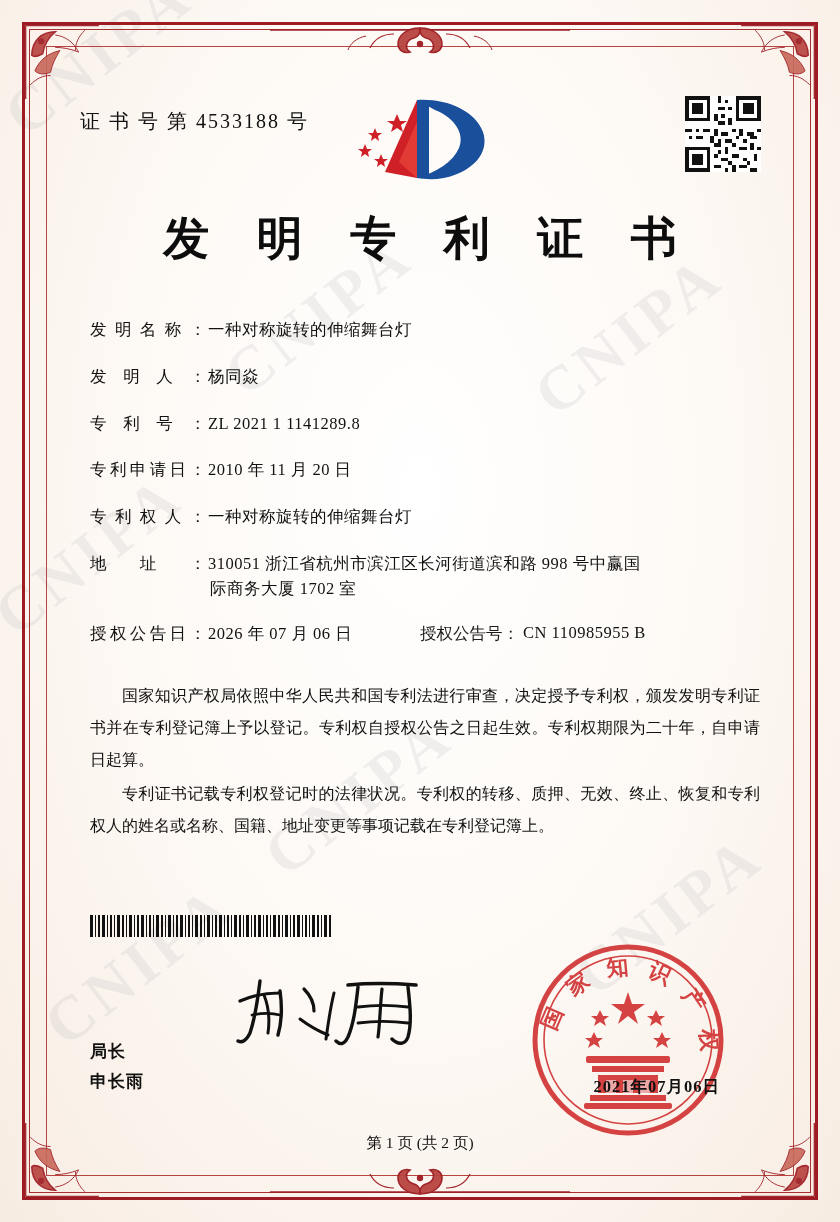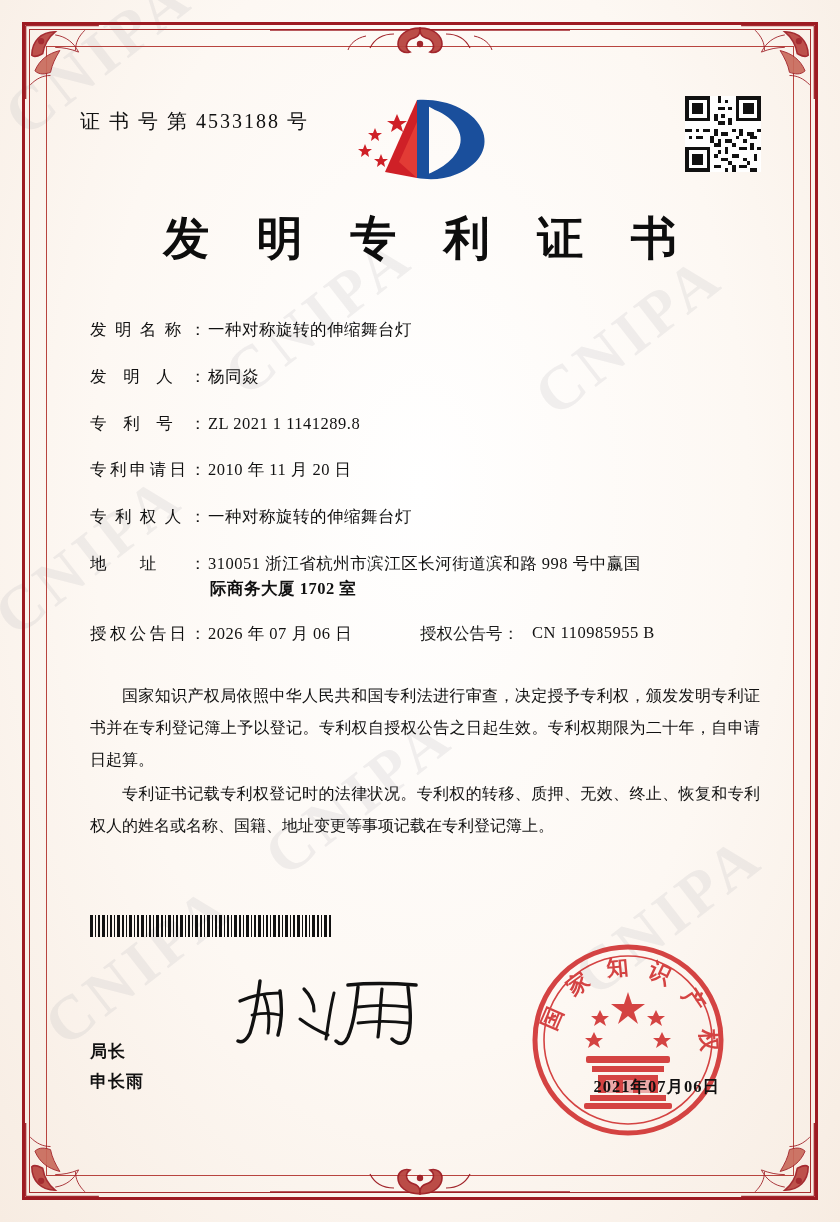--- a/index.html
+++ b/index.html
@@ -177,32 +177,32 @@
   .field-label.tight { letter-spacing: 0; }
   .field-colon {
     flex: 0 0 auto;
     padding: 0 2px 0 0;
   }
   .field-value {
     flex: 1;
     color: #111;
     letter-spacing: 0.5px;
   }
-  .field-value .line2 { display: block; padding-left: 2px; font-weight: bold; }
+  .field-value .line2 { display: block; padding-left: 2px; }
 
   .pub-row {
     display: flex;
     font-size: 16.5px;
     margin-bottom: 10px;
     align-items: flex-start;
   }
   .pub-left { width: 330px; flex: 0 0 330px; display: flex; }
   .pub-left .field-label { width: 118px; flex: 0 0 118px; }
   .pub-right { display: flex; }
-  .pub-right .field-label2 { margin-right: 13px; }
+  .pub-right .field-label2 { margin-right: 4px; }
 
   
   .paras {
     position: absolute;
     left: 10px;
     right: 0;
     top: 610px;
     font-size: 16px;
     line-height: 2.0;
     color: #111;
@@ -657,15 +657,16 @@
 
         <path id="sealArc" d="M 26 108 A 74 74 0 0 1 174 108" fill="none"></path>
         <text font-family="'Liberation Serif', serif" font-size="22" font-weight="bold" fill="#cf2b2b" letter-spacing="6">
           <textPath href="#sealArc" startOffset="7%">国 家 知 识 产 权 局</textPath>
         </text>
       </g>
     </svg>
 
     <div class="seal-date">2021年07月06日</div>
 
+    <div class="page-no">第 1 页 (共 2 页)</div>
   </div>
 
 </div>
 
 </body></html>

